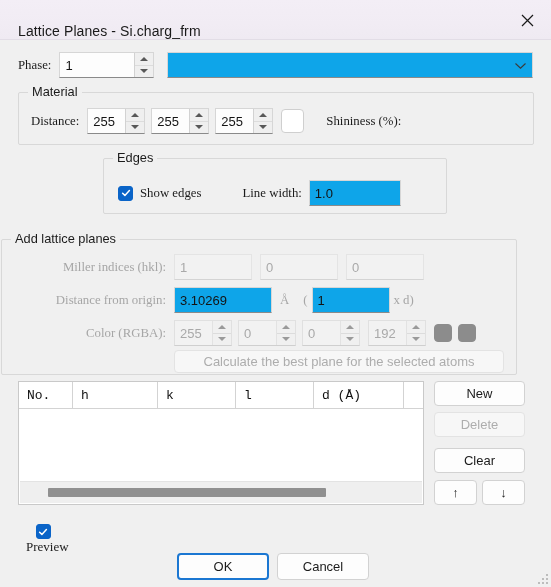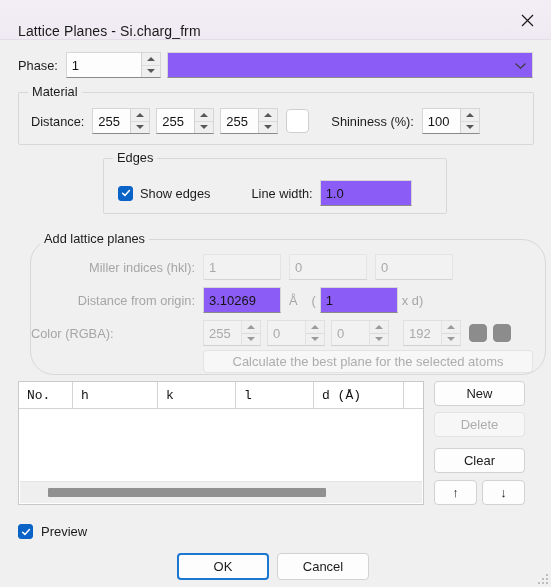--- a/index.html
+++ b/index.html
@@ -41,21 +41,21 @@
     justify-content: center;
     font-size: 16px;
     color: #1a1a1a;
     cursor: default;
   }
   .close-btn svg { display:block; }
 
   
   .row { display: flex; align-items: center; }
 
-  .lbl { font-size: 12.8px; color: #1b1b1b; white-space: nowrap; }
+  .lbl { font-size: 12.8px; color: #1b1b1b; white-space: nowrap; font-family: Liberation Serif, serif; }
   .lbl.dis { color: #a6a6a6; }
 
   
   .spin {
     display: inline-flex;
     align-items: stretch;
     height: 26px;
     background: #fbfbfb;
     border: 1px solid #d6d6d6;
     border-bottom: 1px solid #8a8a8a;
@@ -103,21 +103,21 @@
   
   .spin.dis { background: #f2f2f2; border-color: #e0e0e0; border-bottom-color: #cfcfcf; }
   .spin.dis .val { color: #a9a9a9; background: #f2f2f2; }
   .spin.dis .arrows { background: #f0f0f0; border-left-color: #e2e2e2; }
   .spin.dis .tri-up { border-bottom-color: #9a9a9a; }
   .spin.dis .tri-dn { border-top-color: #9a9a9a; }
 
   
   .field {
     height: 26px;
-    background: #8b5cf6;
+    background: #0ea5e9;
     border: 1px solid #d6d6d6;
     border-bottom: 1px solid #8a8a8a;
     box-sizing: border-box;
     display: flex;
     align-items: center;
     padding: 0 5px;
     font-size: 13px;
     color: #141414;
     overflow: hidden;
     white-space: nowrap;
@@ -305,70 +305,59 @@
         <div class="dn">
             <span class="tri-dn"></span>
           </div>
       </div>
     </div>
 
     <div class="swatch" style="width:23px; height:24px; margin-left:8px; background:#ffffff;"></div>
 
     <span class="lbl" style="margin-left:22px;">Shininess (%):</span>
 
-    <div class="spin" style="width:58px; margin-left:8px;">
-      <div class="val">100</div>
-      <div class="arrows">
-        <div class="up">
-            <span class="tri-up"></span>
-          </div>
-        <div class="dn">
-            <span class="tri-dn"></span>
-          </div>
-      </div>
-    </div>
   </div>
 </div>
 
 <div class="group" style="left:103px; top:158px; width:344px; height:56px;">
   <span class="glabel">Edges</span>
 
   <div class="row" style="position:absolute; left:14px; top:21px;">
     <div class="cb on">
       <svg width="10" height="10" viewBox="0 0 10 10">
         <path d="M1.6 5.2 L3.9 7.4 L8.4 2.6" stroke="#ffffff" stroke-width="1.5" fill="none" stroke-linecap="round" stroke-linejoin="round"></path>
       </svg>
     </div>
     <span class="lbl" style="margin-left:7px;">Show edges</span>
     <span class="lbl" style="margin-left:41px;">Line width:</span>
     <div class="field" style="width:92px; margin-left:7px;">1.0</div>
   </div>
 </div>
 
-<div class="group" style="left:30px; top:239px; width:516px; height:136px;border-radius:24px;">
+<div class="group" style="left:1px; top:239px; width:516px; height:136px;">
   <span class="glabel">Add lattice planes</span>
 
   <div class="row" style="position:absolute; left:0px; top:14px; width:100%;">
     <span class="lbl dis" style="width:164px; text-align:right;">Miller indices (hkl):</span>
     <div class="field dis" style="width:78px; margin-left:8px;">1</div>
     <div class="field dis" style="width:78px; margin-left:8px;">0</div>
     <div class="field dis" style="width:78px; margin-left:8px;">0</div>
   </div>
 
   <div class="row" style="position:absolute; left:0px; top:47px; width:100%;">
     <span class="lbl dis" style="width:164px; text-align:right;">Distance from origin:</span>
-    <div class="field" style="width:78px; margin-left:8px;">3.10269</div>
+    <div class="field" style="width:98px; margin-left:8px;">3.10269</div>
     <span class="lbl dis" style="margin-left:8px;">Å</span>
     <span class="lbl dis" style="margin-left:14px;">(</span>
     <div class="field" style="width:78px; margin-left:4px;">1</div>
     <span class="lbl dis" style="margin-left:4px;">x d)</span>
   </div>
 
   <div class="row" style="position:absolute; left:0px; top:80px; width:100%;">
-    <span class="lbl dis" style="width:164px; text-align:left;">Color (RGBA):</span>
+    <span class="lbl dis" style="width:164px; text-align:right;">Color (RGBA):</span>
 
     <div class="spin dis" style="width:58px; margin-left:8px;">
       <div class="val">255</div>
       <div class="arrows">
         <div class="up">
             <span class="tri-up"></span>
           </div>
         <div class="dn">
             <span class="tri-dn"></span>
           </div>
@@ -392,21 +381,21 @@
       <div class="arrows">
         <div class="up">
             <span class="tri-up"></span>
           </div>
         <div class="dn">
             <span class="tri-dn"></span>
           </div>
       </div>
     </div>
 
-    <div class="spin dis" style="width:58px; margin-left:14px;">
+    <div class="spin dis" style="width:58px; margin-left:8px;">
       <div class="val">192</div>
       <div class="arrows">
         <div class="up">
             <span class="tri-up"></span>
           </div>
         <div class="dn">
             <span class="tri-dn"></span>
           </div>
       </div>
     </div>
@@ -431,21 +420,21 @@
     <div class="hscroll-thumb" style="left:28px; width:278px;"></div>
   </div>
 </div>
 
 <div class="btn" style="position:absolute; left:434px; top:381px; width:91px; height:25px;">New</div>
 <div class="btn dis" style="position:absolute; left:434px; top:412px; width:91px; height:25px;">Delete</div>
 <div class="btn" style="position:absolute; left:434px; top:448px; width:91px; height:25px;text-align:right;">Clear</div>
 <div class="btn" style="position:absolute; left:434px; top:480px; width:43px; height:25px;">↑</div>
 <div class="btn" style="position:absolute; left:482px; top:480px; width:43px; height:25px;">↓</div>
 
-<div class="row" style="position:absolute; left:18px; top:524px;">
+<div class="row" style="position:absolute; left:18px; top:524px;flex-direction:column;">
   <div class="cb on">
     <svg width="10" height="10" viewBox="0 0 10 10">
       <path d="M1.6 5.2 L3.9 7.4 L8.4 2.6" stroke="#ffffff" stroke-width="1.5" fill="none" stroke-linecap="round" stroke-linejoin="round"></path>
     </svg>
   </div>
   <span class="lbl" style="margin-left:8px; font-size:13px;">Preview</span>
 </div>
 
 <div class="btn focus" style="position:absolute; left:177px; top:553px; width:92px; height:27px;">OK</div>
 <div class="btn" style="position:absolute; left:277px; top:553px; width:92px; height:27px;">Cancel</div>

